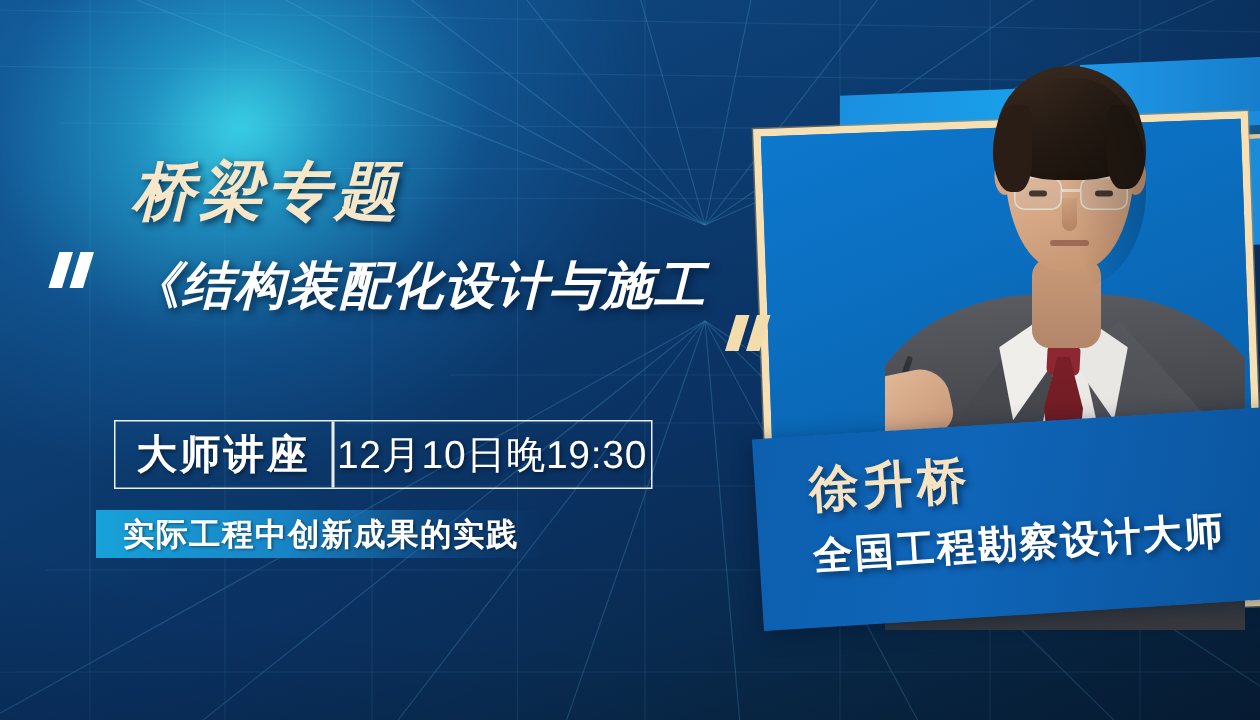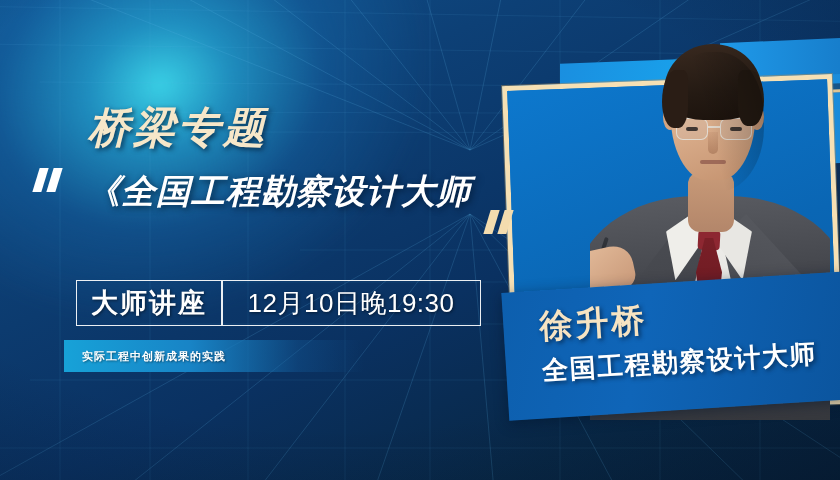--- a/index.html
+++ b/index.html
@@ -241,32 +241,32 @@
   .badge .b-left, .badge .b-right{
     display:flex; align-items:center; justify-content:center;
     color:#fff; white-space:nowrap;
   }
   .badge .b-left{
     padding:0 14px; font-size:27px; font-weight:700; letter-spacing:2px;
     text-shadow:1px 1px 3px rgba(0,0,0,.5);
   }
   .badge .b-div{ width:1.6px; background:rgba(255,255,255,.92); }
   .badge .b-right{
-    padding:0 25px; font-size:26px; font-weight:400; letter-spacing:.5px;
+    padding:0 2px; font-size:26px; font-weight:400; letter-spacing:.5px;
     text-shadow:1px 1px 3px rgba(0,0,0,.5);
   }
 
   .subbar{
     position:absolute; left:64px; top:340px;
     width:300px; height:32px;
     background:linear-gradient(90deg,#17a2d8 0%,#1884c6 42%,rgba(20,95,160,.35) 78%,rgba(16,70,125,0) 100%);
     display:flex; align-items:center;
   }
   .subbar span{
-    padding-left:18px; color:#ffffff; font-size:11px; font-weight:700;
+    padding-left:18px; color:#ffffff; font-size:21px; font-weight:700;
     letter-spacing:1px; white-space:nowrap;
     text-shadow:1px 1px 2px rgba(0,0,0,.45);
   }
 
   
   .name-banner{
     position:absolute; left:505px; top:282px;
     width:345px; height:128px;
     background:linear-gradient(105deg,#0d5fae 0%,#0f65b8 40%,#0b549d 100%);
     transform:rotate(-3.6deg);
@@ -385,21 +385,21 @@
     </div>
   </div>
 
   <div class="kicker">桥梁专题</div>
 
   <div class="quote-open">
     <span class="qmark"><b></b><b></b></span>
   </div>
 
   <div class="title">
-    <div>《全国工程勘察设计大师</div>
+    <div>《结构装配化设计与施工</div>
   </div>
 
   <div class="quote-close">
     <span class="qmark"><b></b><b></b></span>
   </div>
 
   <div class="badge">
     <div class="b-left">大师讲座</div>
     <div class="b-div"></div>
     <div class="b-right">12月10日晚19:30</div>

